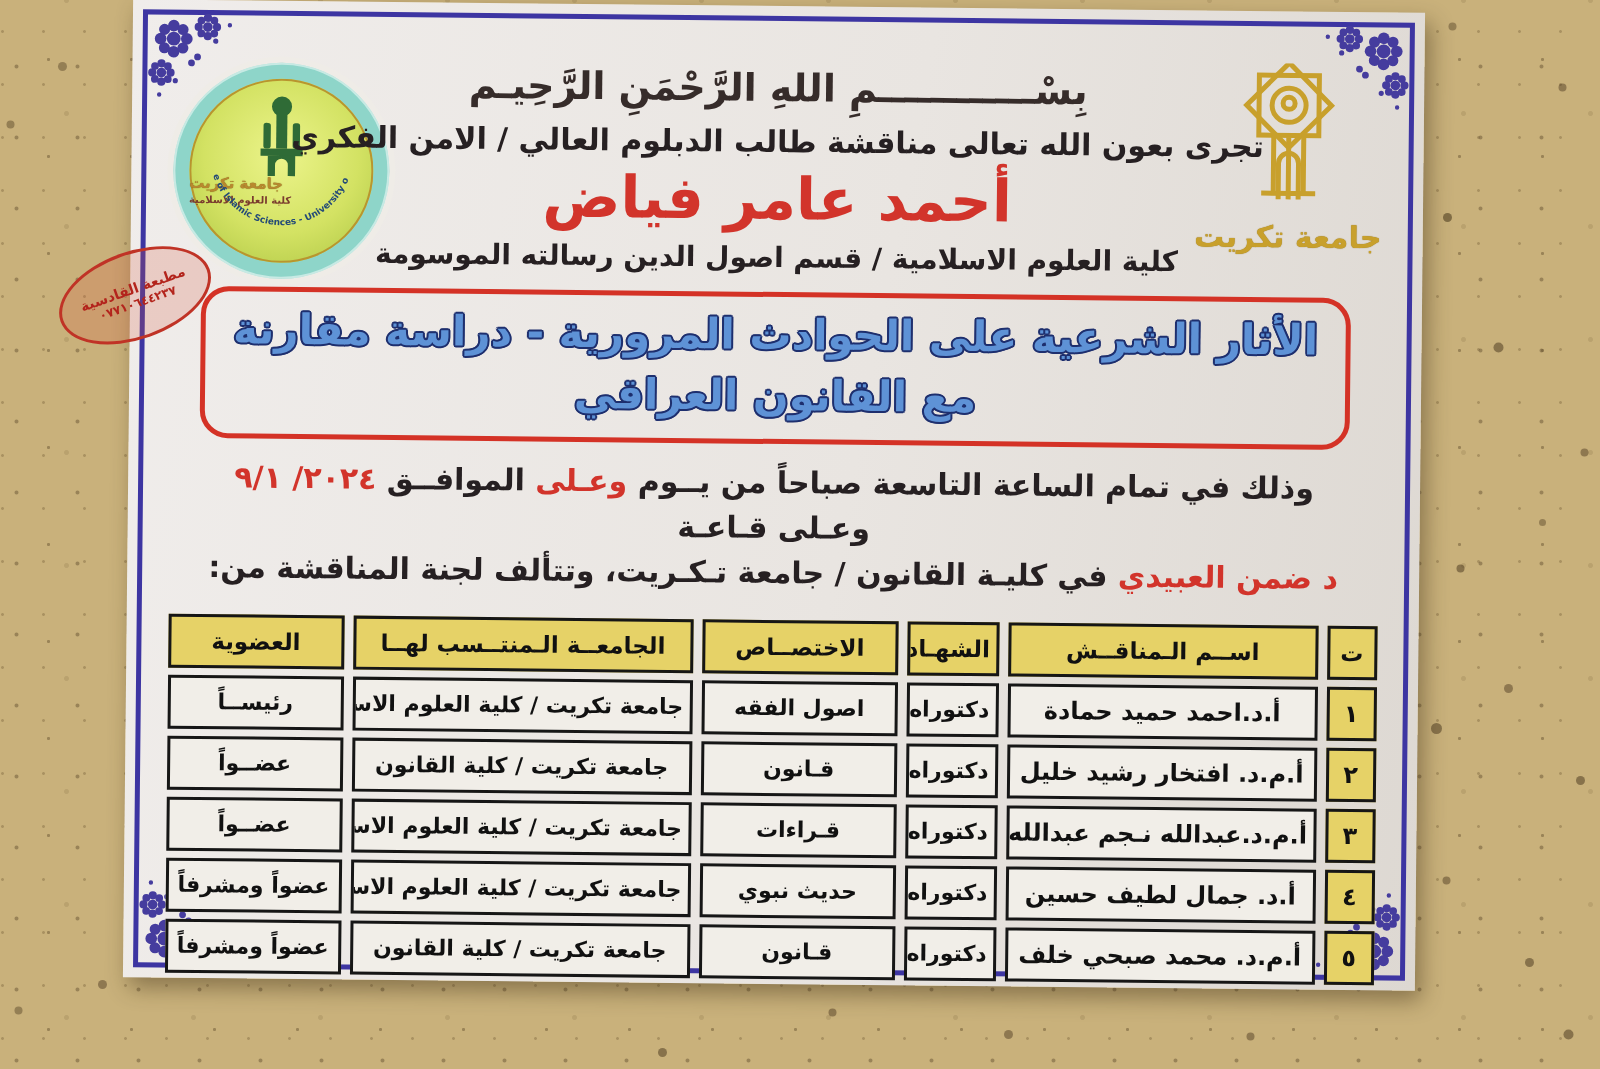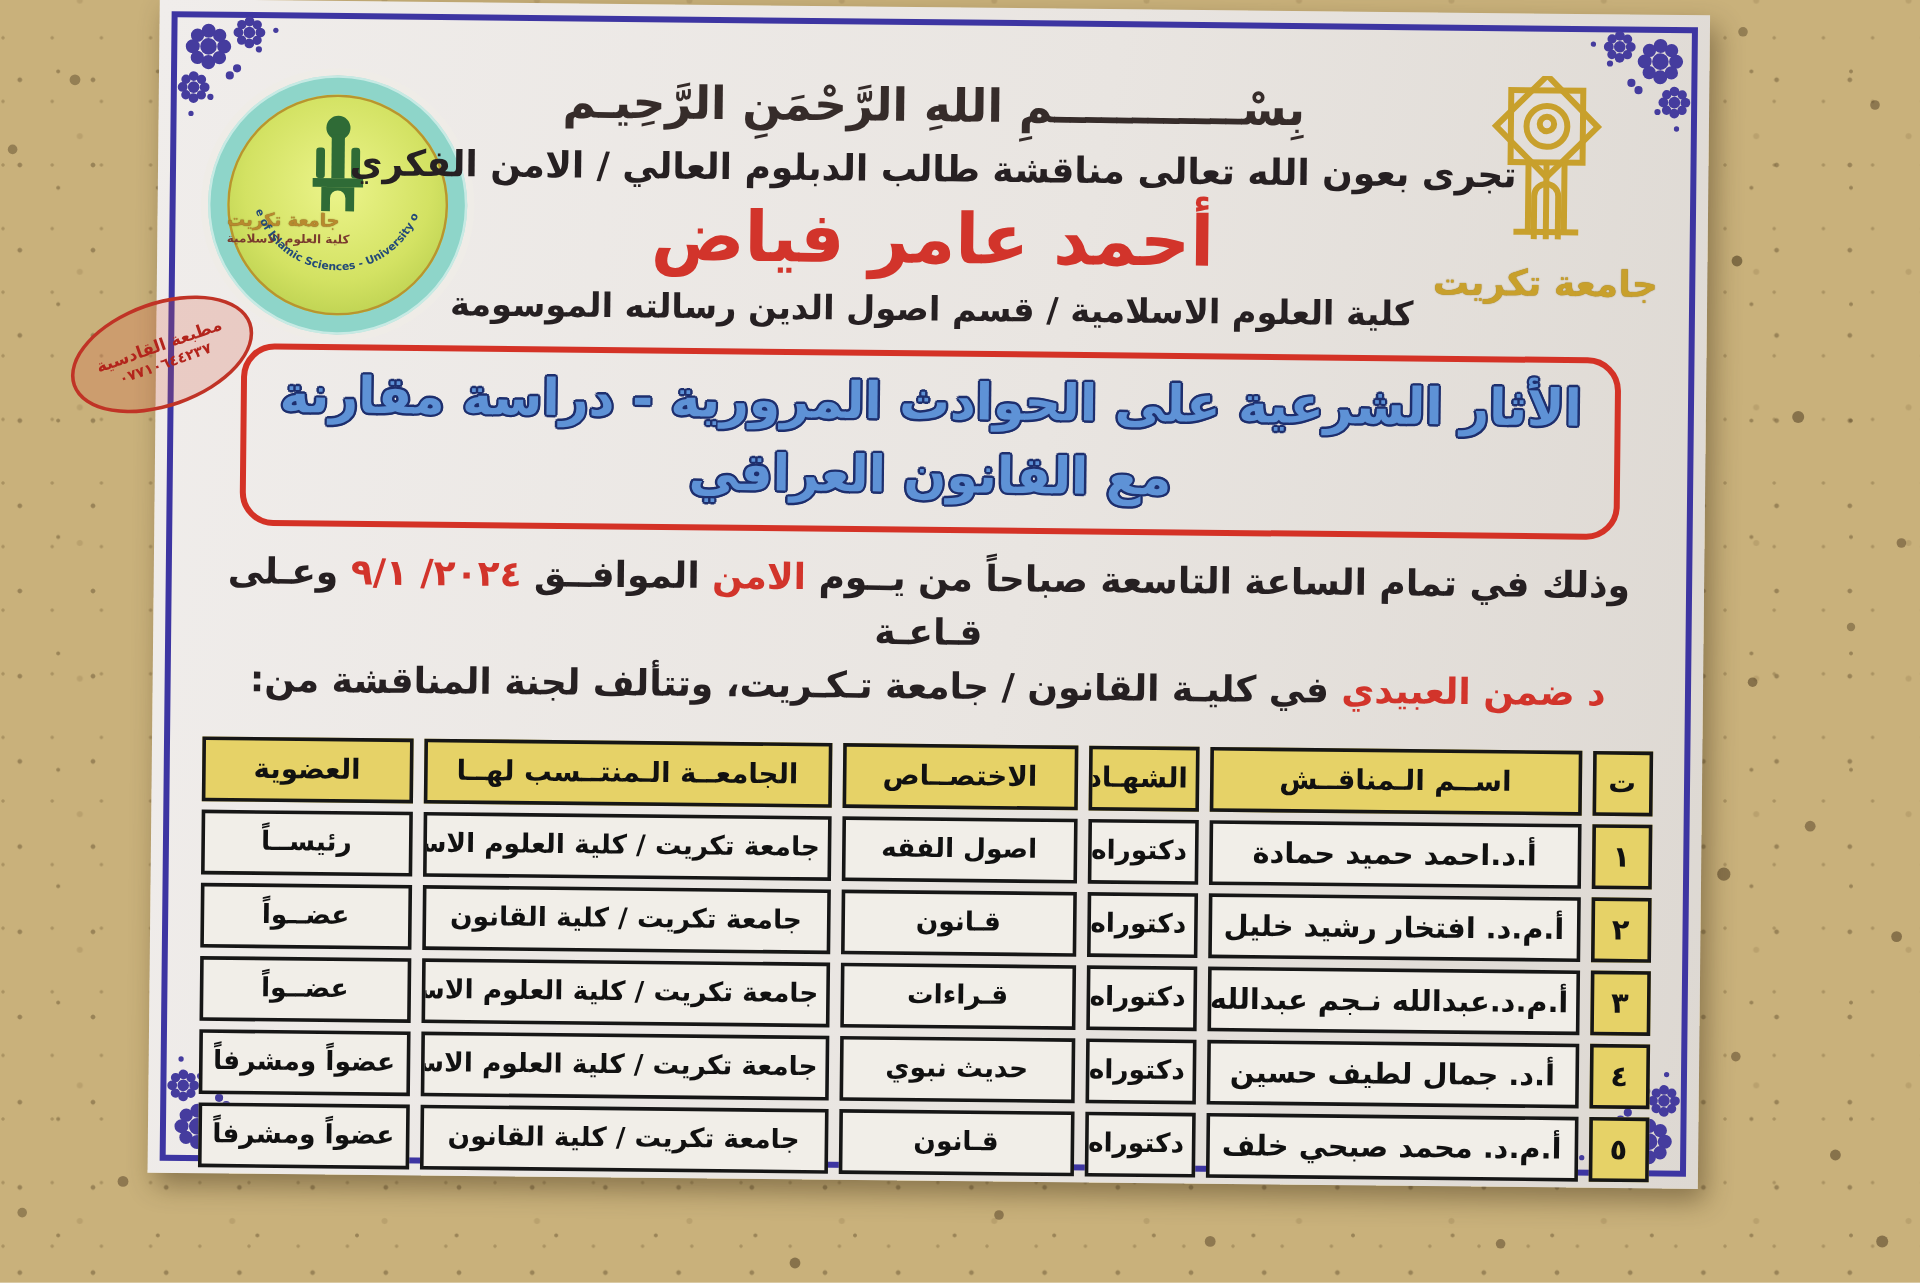--- a/index.html
+++ b/index.html
@@ -197,21 +197,21 @@
     <div class="intro">تجرى بعون الله تعالى مناقشة طالب الدبلوم العالي / الامن الفكري</div>
     <div class="student-name">أحمد عامر فياض</div>
     <div class="college">كلية العلوم الاسلامية / قسم اصول الدين  رسالته الموسومة</div>
 
     <div class="title-box">
       <div class="title-line">الأثار الشرعية على الحوادث المرورية - دراسة مقارنة</div>
       <div class="title-line">مع القانون العراقي</div>
     </div>
 
     <div class="schedule">
-      <span>وذلك في تمام الساعة التاسعة صباحاً من يــوم </span><span class="red">الامن</span><span> الموافــق </span><span class="red date">٢٠٢٤/ ٩/١</span><span> وعـلى قـاعـة </span><br>
+      <span>وذلك في تمام الساعة التاسعة صباحاً من يــوم </span><span class="red">وعـلى</span><span> الموافــق </span><span class="red date">٢٠٢٤/ ٩/١</span><span> وعـلى قـاعـة </span><br>
       <span class="red">د ضمن العبيدي</span><span> في كليـة القانون / جامعة تـكـريت، وتتألف لجنة المناقشة من:</span>
     </div>
 
     <table class="committee">
       <colgroup>
         <col style="width:50px">
           <col style="width:310px">
           <col style="width:92px">
         <col style="width:196px">
           <col style="width:340px">

